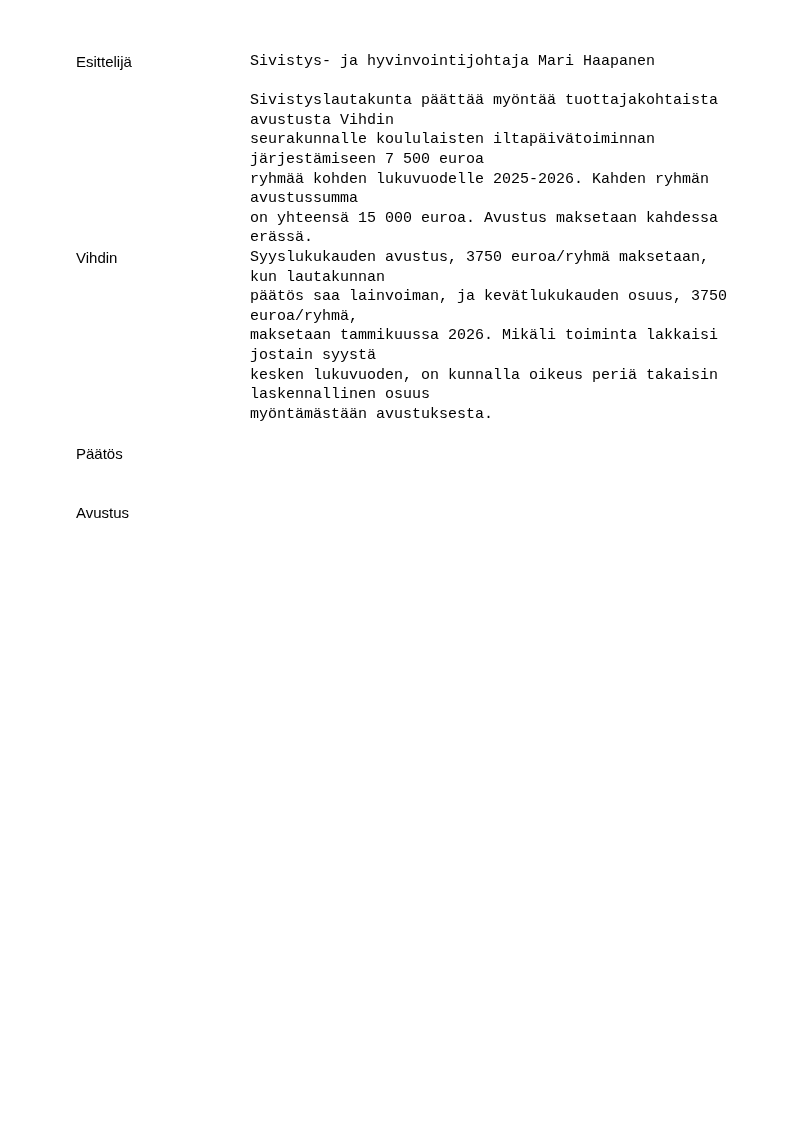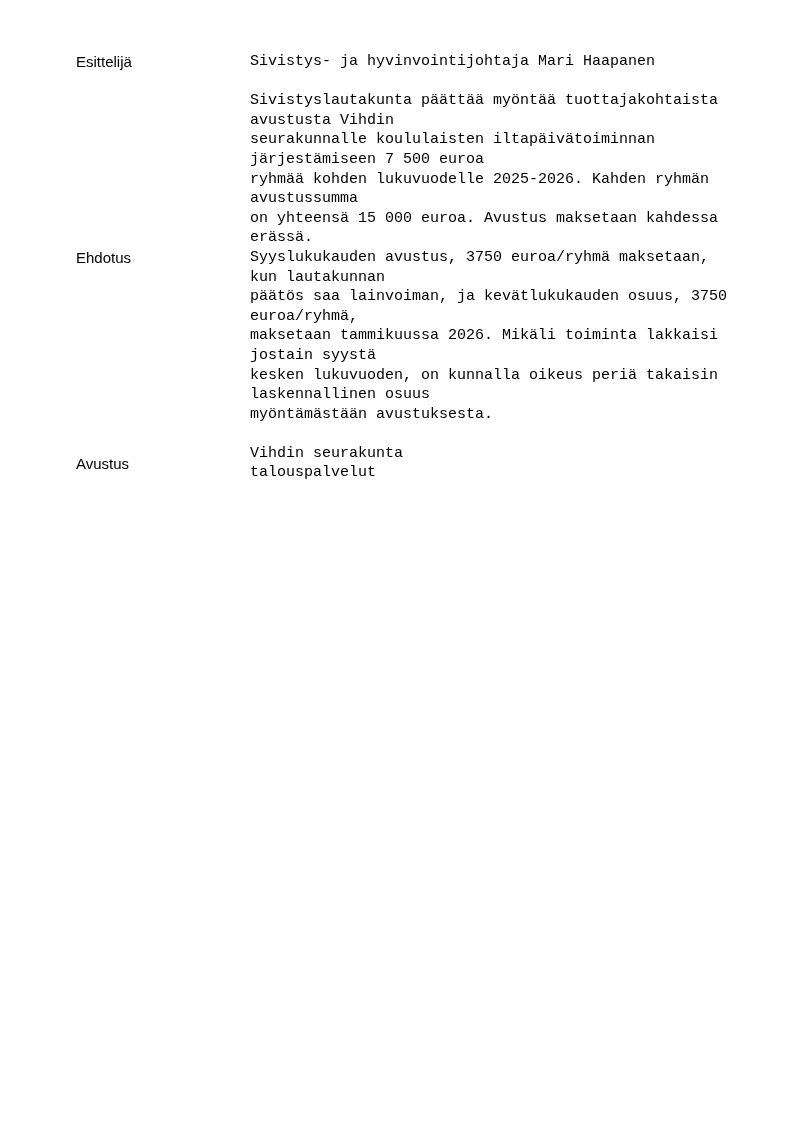--- a/index.html
+++ b/index.html
@@ -44,33 +44,35 @@
 
 <div class="page">
   <div class="doc">
 
     <div class="row row-esittelija">
       <div class="label">Esittelijä</div>
       <div class="content">Sivistys- ja hyvinvointijohtaja Mari Haapanen</div>
     </div>
 
     <div class="row row-ehdotus">
-      <div class="label">Ehdotus</div>
+      <div class="label">Vihdin</div>
       <div class="content">Sivistyslautakunta päättää myöntää tuottajakohtaista avustusta Vihdin
 seurakunnalle koululaisten iltapäivätoiminnan järjestämiseen 7 500 euroa
 ryhmää kohden lukuvuodelle 2025-2026. Kahden ryhmän avustussumma
 on yhteensä 15 000 euroa. Avustus maksetaan kahdessa erässä.
 Syyslukukauden avustus, 3750 euroa/ryhmä maksetaan, kun lautakunnan
 päätös saa lainvoiman, ja kevätlukukauden osuus, 3750 euroa/ryhmä,
 maksetaan tammikuussa 2026. Mikäli toiminta lakkaisi jostain syystä
 kesken lukuvuoden, on kunnalla oikeus periä takaisin laskennallinen osuus
 myöntämästään avustuksesta.</div>
     </div>
 
+    <div class="row row-paatos">
+      <div class="label">Päätös</div>
+      <div class="content"></div>
+    </div>
 
     <div class="row row-tiedoksi">
       <div class="label">Avustus</div>
-      <div class="content">Vihdin seurakunta
-talouspalvelut</div>
     </div>
 
   </div>
 </div>
 
 </body></html>

